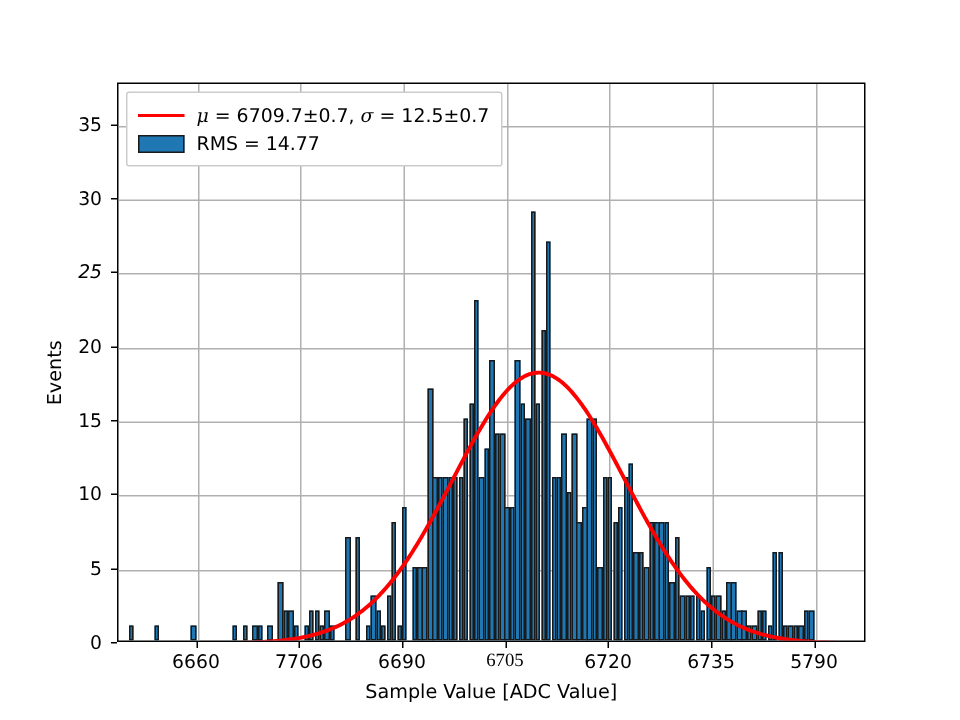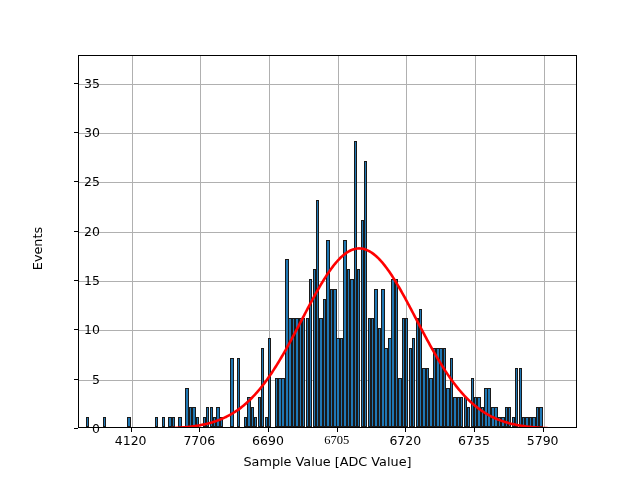--- a/index.html
+++ b/index.html
@@ -93,21 +93,20 @@
   }
   .ytick-label {
     position: absolute;
     left: 0;
     width: 68px;
     text-align: right;
     font-size: 12.5px;
     color: #000000;
     transform: translateY(-50%);
     white-space: nowrap;
-    margin-left: 32px;
   }
   #xlabel {
     position: absolute;
     left: 78px;
     width: 499px;
     top: 454px;
     text-align: center;
     font-size: 12.8px;
     color: #000000;
   }
@@ -292,21 +291,21 @@
         <div class="bar" style="left: 456.54px; width: 3.43px; height: 19.74px;"></div>
         <div class="bar" style="left: 460.2px; width: 3.43px; height: 19.74px;"></div>
       </div>
     <svg id="fit-curve" viewBox="0 0 499 373" preserveAspectRatio="none">
       <path id="fit-path" fill="none" stroke="#ff0000" stroke-width="2.6" stroke-linejoin="round" d="M0.0,373.00 L1.0,373.00 L2.0,373.00 L3.0,373.00 L4.0,373.00 L5.0,373.00 L6.0,373.00 L7.0,373.00 L8.0,373.00 L9.0,373.00 L10.0,373.00 L11.0,373.00 L12.0,373.00 L13.0,373.00 L14.0,373.00 L15.0,373.00 L16.0,373.00 L17.0,373.00 L18.0,373.00 L19.0,372.99 L20.0,372.99 L21.0,372.99 L22.0,372.99 L23.0,372.99 L24.0,372.99 L25.0,372.99 L26.0,372.99 L27.0,372.99 L28.0,372.99 L29.0,372.99 L30.0,372.99 L31.0,372.99 L32.0,372.99 L33.0,372.98 L34.0,372.98 L35.0,372.98 L36.0,372.98 L37.0,372.98 L38.0,372.98 L39.0,372.97 L40.0,372.97 L41.0,372.97 L42.0,372.97 L43.0,372.97 L44.0,372.96 L45.0,372.96 L46.0,372.96 L47.0,372.96 L48.0,372.95 L49.0,372.95 L50.0,372.94 L51.0,372.94 L52.0,372.94 L53.0,372.93 L54.0,372.93 L55.0,372.92 L56.0,372.92 L57.0,372.91 L58.0,372.90 L59.0,372.90 L60.0,372.89 L61.0,372.88 L62.0,372.87 L63.0,372.87 L64.0,372.86 L65.0,372.85 L66.0,372.84 L67.0,372.82 L68.0,372.81 L69.0,372.80 L70.0,372.79 L71.0,372.77 L72.0,372.76 L73.0,372.74 L74.0,372.73 L75.0,372.71 L76.0,372.69 L77.0,372.67 L78.0,372.65 L79.0,372.63 L80.0,372.60 L81.0,372.58 L82.0,372.55 L83.0,372.52 L84.0,372.49 L85.0,372.46 L86.0,372.43 L87.0,372.39 L88.0,372.36 L89.0,372.32 L90.0,372.28 L91.0,372.24 L92.0,372.19 L93.0,372.14 L94.0,372.09 L95.0,372.04 L96.0,371.98 L97.0,371.92 L98.0,371.86 L99.0,371.80 L100.0,371.73 L101.0,371.66 L102.0,371.58 L103.0,371.50 L104.0,371.42 L105.0,371.33 L106.0,371.24 L107.0,371.15 L108.0,371.05 L109.0,370.94 L110.0,370.83 L111.0,370.71 L112.0,370.59 L113.0,370.47 L114.0,370.34 L115.0,370.20 L116.0,370.05 L117.0,369.90 L118.0,369.74 L119.0,369.58 L120.0,369.41 L121.0,369.23 L122.0,369.04 L123.0,368.84 L124.0,368.64 L125.0,368.43 L126.0,368.21 L127.0,367.98 L128.0,367.74 L129.0,367.49 L130.0,367.23 L131.0,366.96 L132.0,366.68 L133.0,366.39 L134.0,366.08 L135.0,365.77 L136.0,365.44 L137.0,365.10 L138.0,364.75 L139.0,364.39 L140.0,364.01 L141.0,363.62 L142.0,363.21 L143.0,362.79 L144.0,362.36 L145.0,361.91 L146.0,361.44 L147.0,360.96 L148.0,360.46 L149.0,359.95 L150.0,359.42 L151.0,358.87 L152.0,358.30 L153.0,357.72 L154.0,357.11 L155.0,356.49 L156.0,355.85 L157.0,355.19 L158.0,354.51 L159.0,353.81 L160.0,353.09 L161.0,352.35 L162.0,351.59 L163.0,350.80 L164.0,350.00 L165.0,349.17 L166.0,348.32 L167.0,347.45 L168.0,346.56 L169.0,345.64 L170.0,344.70 L171.0,343.74 L172.0,342.75 L173.0,341.74 L174.0,340.70 L175.0,339.64 L176.0,338.56 L177.0,337.45 L178.0,336.32 L179.0,335.16 L180.0,333.98 L181.0,332.78 L182.0,331.55 L183.0,330.29 L184.0,329.01 L185.0,327.71 L186.0,326.38 L187.0,325.03 L188.0,323.65 L189.0,322.25 L190.0,320.82 L191.0,319.37 L192.0,317.90 L193.0,316.41 L194.0,314.89 L195.0,313.35 L196.0,311.79 L197.0,310.20 L198.0,308.60 L199.0,306.97 L200.0,305.32 L201.0,303.66 L202.0,301.97 L203.0,300.26 L204.0,298.54 L205.0,296.80 L206.0,295.04 L207.0,293.27 L208.0,291.48 L209.0,289.68 L210.0,287.86 L211.0,286.03 L212.0,284.18 L213.0,282.33 L214.0,280.47 L215.0,278.59 L216.0,276.71 L217.0,274.82 L218.0,272.92 L219.0,271.02 L220.0,269.11 L221.0,267.20 L222.0,265.29 L223.0,263.37 L224.0,261.46 L225.0,259.55 L226.0,257.64 L227.0,255.73 L228.0,253.83 L229.0,251.93 L230.0,250.05 L231.0,248.17 L232.0,246.30 L233.0,244.44 L234.0,242.59 L235.0,240.76 L236.0,238.95 L237.0,237.15 L238.0,235.36 L239.0,233.60 L240.0,231.86 L241.0,230.14 L242.0,228.44 L243.0,226.77 L244.0,225.12 L245.0,223.50 L246.0,221.91 L247.0,220.35 L248.0,218.82 L249.0,217.32 L250.0,215.86 L251.0,214.42 L252.0,213.03 L253.0,211.67 L254.0,210.35 L255.0,209.07 L256.0,207.83 L257.0,206.64 L258.0,205.48 L259.0,204.37 L260.0,203.30 L261.0,202.28 L262.0,201.30 L263.0,200.37 L264.0,199.49 L265.0,198.66 L266.0,197.87 L267.0,197.14 L268.0,196.46 L269.0,195.83 L270.0,195.25 L271.0,194.73 L272.0,194.25 L273.0,193.83 L274.0,193.47 L275.0,193.16 L276.0,192.90 L277.0,192.70 L278.0,192.55 L279.0,192.46 L280.0,192.42 L281.0,192.44 L282.0,192.51 L283.0,192.64 L284.0,192.82 L285.0,193.06 L286.0,193.35 L287.0,193.70 L288.0,194.10 L289.0,194.56 L290.0,195.06 L291.0,195.62 L292.0,196.24 L293.0,196.90 L294.0,197.62 L295.0,198.38 L296.0,199.20 L297.0,200.06 L298.0,200.97 L299.0,201.93 L300.0,202.94 L301.0,203.99 L302.0,205.09 L303.0,206.23 L304.0,207.42 L305.0,208.64 L306.0,209.91 L307.0,211.21 L308.0,212.56 L309.0,213.94 L310.0,215.36 L311.0,216.81 L312.0,218.30 L313.0,219.82 L314.0,221.37 L315.0,222.95 L316.0,224.56 L317.0,226.20 L318.0,227.86 L319.0,229.55 L320.0,231.26 L321.0,233.00 L322.0,234.75 L323.0,236.53 L324.0,238.32 L325.0,240.13 L326.0,241.96 L327.0,243.80 L328.0,245.65 L329.0,247.52 L330.0,249.40 L331.0,251.28 L332.0,253.17 L333.0,255.07 L334.0,256.98 L335.0,258.89 L336.0,260.80 L337.0,262.71 L338.0,264.63 L339.0,266.54 L340.0,268.45 L341.0,270.36 L342.0,272.26 L343.0,274.16 L344.0,276.06 L345.0,277.94 L346.0,279.82 L347.0,281.69 L348.0,283.55 L349.0,285.39 L350.0,287.23 L351.0,289.05 L352.0,290.86 L353.0,292.65 L354.0,294.43 L355.0,296.20 L356.0,297.94 L357.0,299.67 L358.0,301.38 L359.0,303.08 L360.0,304.75 L361.0,306.40 L362.0,308.04 L363.0,309.65 L364.0,311.24 L365.0,312.81 L366.0,314.36 L367.0,315.89 L368.0,317.39 L369.0,318.87 L370.0,320.32 L371.0,321.76 L372.0,323.17 L373.0,324.55 L374.0,325.91 L375.0,327.25 L376.0,328.56 L377.0,329.85 L378.0,331.12 L379.0,332.35 L380.0,333.57 L381.0,334.76 L382.0,335.92 L383.0,337.06 L384.0,338.18 L385.0,339.27 L386.0,340.34 L387.0,341.38 L388.0,342.40 L389.0,343.40 L390.0,344.37 L391.0,345.32 L392.0,346.24 L393.0,347.15 L394.0,348.03 L395.0,348.88 L396.0,349.72 L397.0,350.53 L398.0,351.32 L399.0,352.09 L400.0,352.84 L401.0,353.57 L402.0,354.27 L403.0,354.96 L404.0,355.63 L405.0,356.27 L406.0,356.90 L407.0,357.51 L408.0,358.10 L409.0,358.67 L410.0,359.23 L411.0,359.77 L412.0,360.29 L413.0,360.79 L414.0,361.28 L415.0,361.75 L416.0,362.20 L417.0,362.64 L418.0,363.07 L419.0,363.48 L420.0,363.88 L421.0,364.26 L422.0,364.63 L423.0,364.98 L424.0,365.33 L425.0,365.66 L426.0,365.98 L427.0,366.28 L428.0,366.58 L429.0,366.86 L430.0,367.14 L431.0,367.40 L432.0,367.65 L433.0,367.90 L434.0,368.13 L435.0,368.35 L436.0,368.57 L437.0,368.78 L438.0,368.97 L439.0,369.16 L440.0,369.35 L441.0,369.52 L442.0,369.69 L443.0,369.85 L444.0,370.00 L445.0,370.15 L446.0,370.29 L447.0,370.42 L448.0,370.55 L449.0,370.67 L450.0,370.79 L451.0,370.90 L452.0,371.01 L453.0,371.11 L454.0,371.21 L455.0,371.30 L456.0,371.39 L457.0,371.48 L458.0,371.56 L459.0,371.63 L460.0,371.70 L461.0,371.77 L462.0,371.84 L463.0,371.90 L464.0,371.96 L465.0,372.02 L466.0,372.07 L467.0,372.12 L468.0,372.17 L469.0,372.22 L470.0,372.26 L471.0,372.31 L472.0,372.34 L473.0,372.38 L474.0,372.42 L475.0,372.45 L476.0,372.48 L477.0,372.51 L478.0,372.54 L479.0,372.57 L480.0,372.59 L481.0,372.62 L482.0,372.64 L483.0,372.66 L484.0,372.68 L485.0,372.70 L486.0,372.72 L487.0,372.74 L488.0,372.75 L489.0,372.77 L490.0,372.78 L491.0,372.80 L492.0,372.81 L493.0,372.82 L494.0,372.83 L495.0,372.84 L496.0,372.85 L497.0,372.86 L498.0,372.87 L499.0,372.88"></path>
     </svg>
   </div>
 
   <div id="axis-decor">
       <div class="xtick-mark" style="left: 130.65px;"></div>
-      <div class="xtick-label" style="left: 130.65px;">4120</div>
+      <div class="xtick-label" style="left: 130.65px;">6660</div>
       <div class="xtick-mark" style="left: 199.32px;"></div>
       <div class="xtick-label" style="left: 199.32px;">7706</div>
       <div class="xtick-mark" style="left: 267.99px;"></div>
       <div class="xtick-label" style="left: 267.99px;">6690</div>
       <div class="xtick-mark" style="left: 336.66px;"></div>
       <div class="xtick-label" style="left: 336.66px; font-family: Liberation Serif, serif;">6705</div>
       <div class="xtick-mark" style="left: 405.33px;"></div>
       <div class="xtick-label" style="left: 405.33px;">6720</div>
       <div class="xtick-mark" style="left: 474px;"></div>
       <div class="xtick-label" style="left: 474px;">6735</div>
@@ -316,24 +315,34 @@
       <div class="ytick-label" style="top: 428px;">0</div>
       <div class="ytick-mark" style="top: 378.66px;"></div>
       <div class="ytick-label" style="top: 378.66px;">5</div>
       <div class="ytick-mark" style="top: 329.32px;"></div>
       <div class="ytick-label" style="top: 329.32px;">10</div>
       <div class="ytick-mark" style="top: 279.98px;"></div>
       <div class="ytick-label" style="top: 279.98px;">15</div>
       <div class="ytick-mark" style="top: 230.65px;"></div>
       <div class="ytick-label" style="top: 230.65px;">20</div>
       <div class="ytick-mark" style="top: 181.31px;"></div>
-      <div class="ytick-label" style="top: 181.31px;">25</div>
+      <div class="ytick-label" style="top: 181.31px; font-style: italic;">25</div>
       <div class="ytick-mark" style="top: 131.97px;"></div>
       <div class="ytick-label" style="top: 131.97px;">30</div>
       <div class="ytick-mark" style="top: 82.63px;"></div>
       <div class="ytick-label" style="top: 82.63px;">35</div>
     </div>
 
   <div id="xlabel">Sample Value [ADC Value]</div>
   <div id="ylabel">Events</div>
 
+  <div id="legend">
+    <div class="legend-row">
+      <span class="legend-swatch-line"></span>
+      <span class="legend-text" id="legend-text-0"><i>μ</i> = 6709.7±0.7, <i>σ</i> = 12.5±0.7</span>
+    </div>
+    <div class="legend-row">
+      <span class="legend-swatch-patch"></span>
+      <span class="legend-text" id="legend-text-1">RMS = 14.77</span>
+    </div>
+  </div>
 
 </div>
 
 </body></html>

